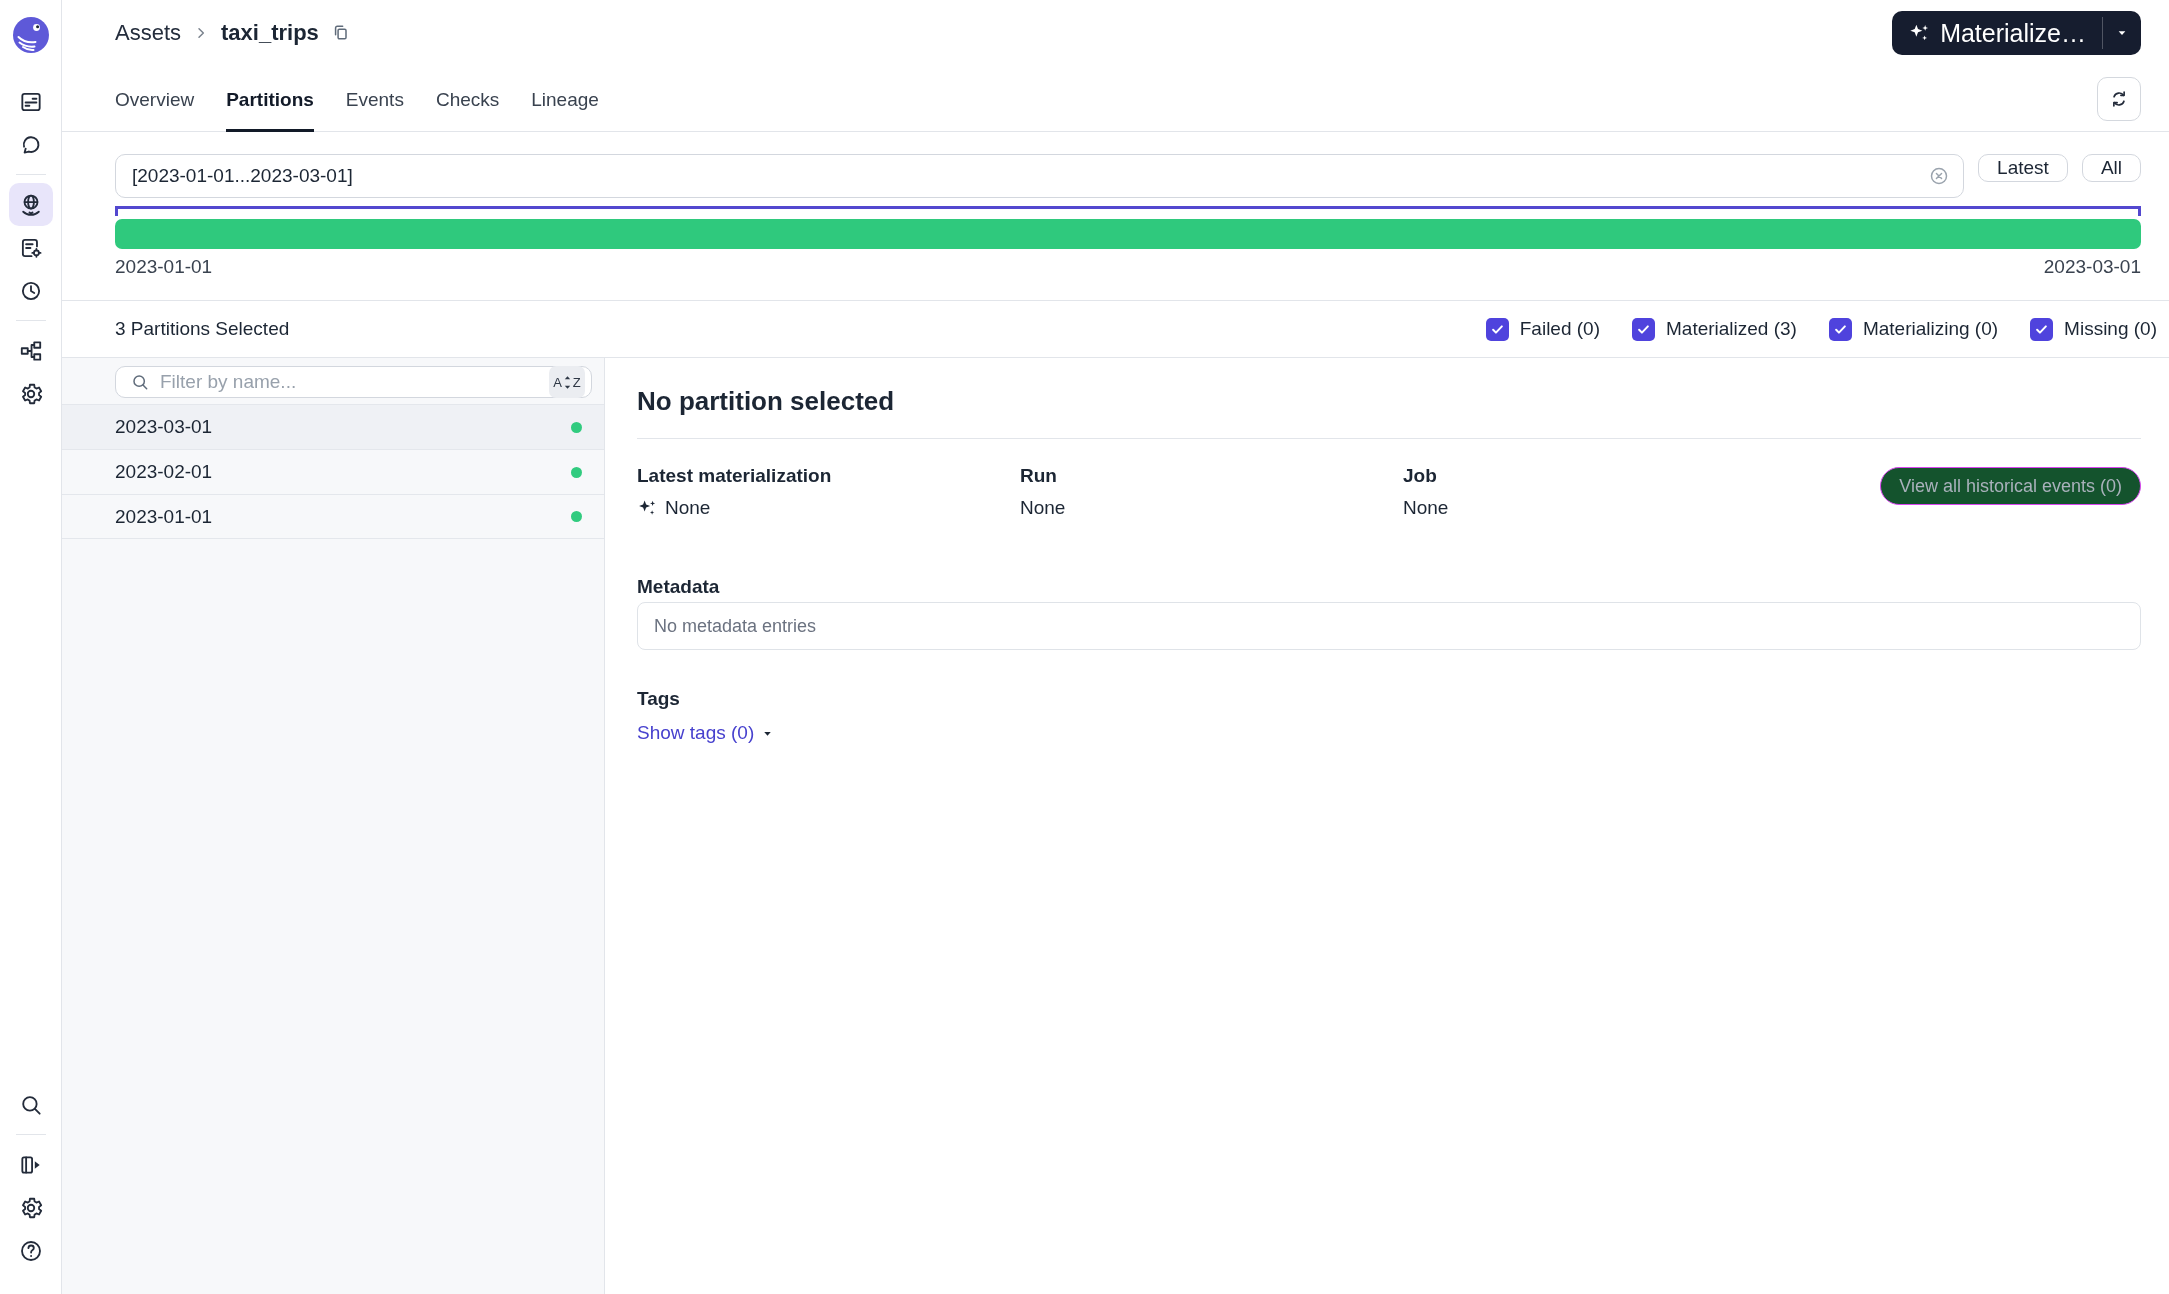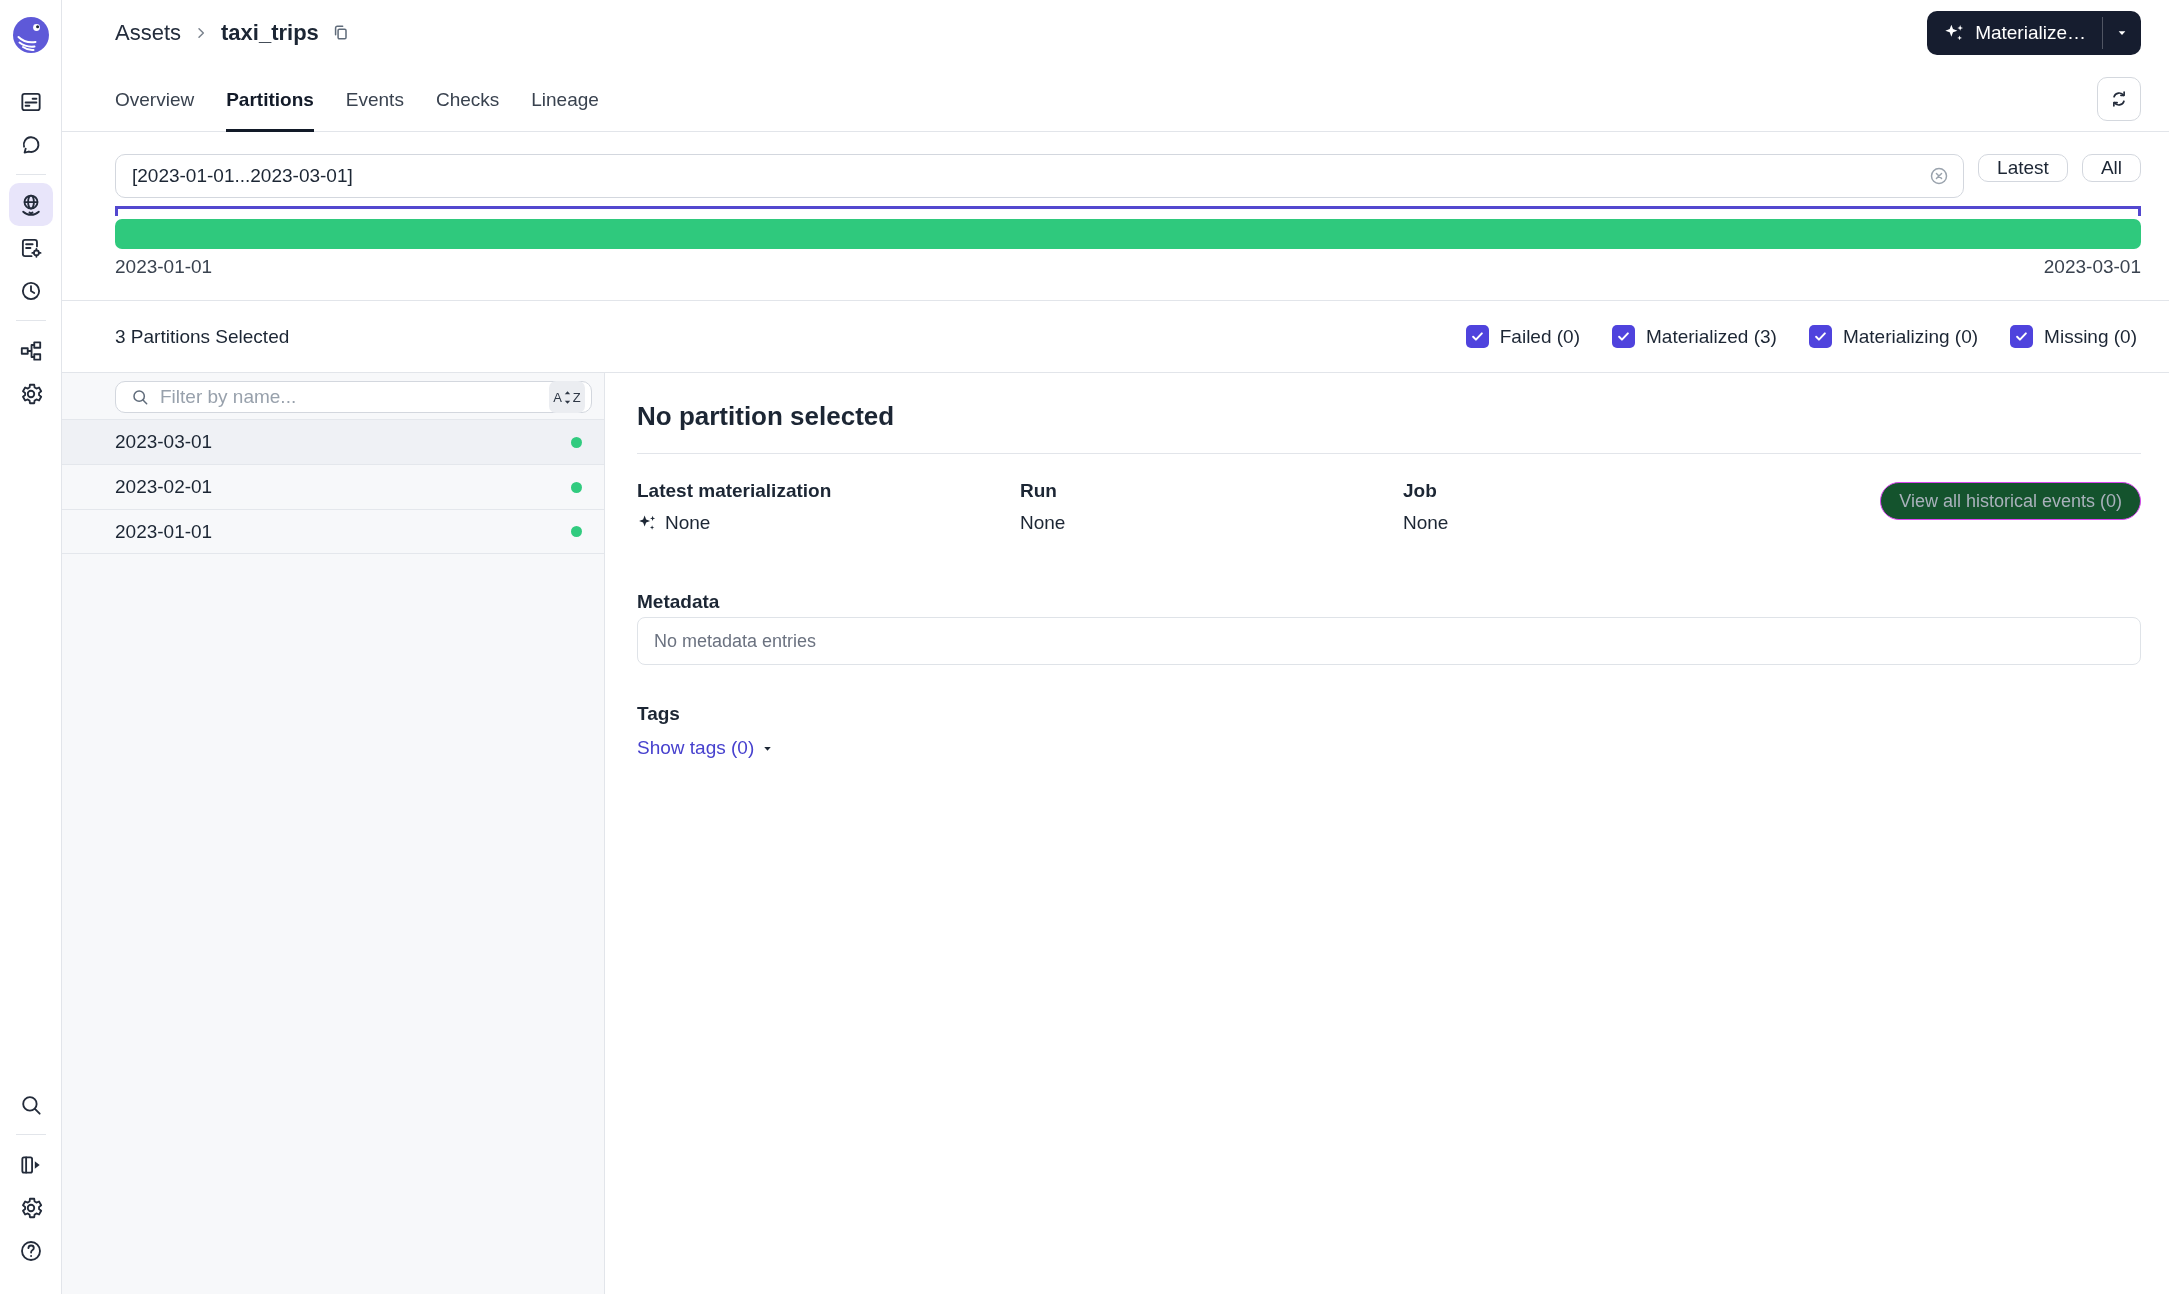--- a/index.html
+++ b/index.html
@@ -26,21 +26,21 @@
   .main { flex:1; display:flex; flex-direction:column; min-width:0; }
   .header { padding:0 28px 0 53px; border-bottom:1px solid var(--line,#E2E5EA); }
   .crumb-row { height:66px; display:flex; align-items:center; justify-content:space-between; }
   .crumb { display:flex; align-items:center; gap:12px; font-size:22px; }
   .crumb-root { color:#242D3C; cursor:pointer; }
   .crumb-cur { font-weight:700; }
   .copy-btn { display:flex; align-items:center; cursor:pointer; }
 
   .mat-btn { display:flex; align-items:stretch; background:var(--dark-btn,#161D2F);
     border-radius:10px; overflow:hidden; height:44px; color:#fff; cursor:pointer; }
-  .mat-main { display:flex; align-items:center; gap:10px; padding:8px 16px; font-size:19px; font-weight:500; }
+  .mat-main { display:flex; align-items:center; gap:10px; padding:8px 16px; font-size:25px; font-weight:500; }
   .mat-sep { width:1px; background:rgba(255,255,255,.25); margin:6px 0; }
   .mat-caret { width:38px; display:flex; align-items:center; justify-content:center; }
 
   .tabs-row { height:65px; display:flex; align-items:stretch; justify-content:space-between; }
   .tabs { display:flex; gap:32px; align-items:flex-end; }
   .tab { font-size:19px; color:#39424F; padding-bottom:18px; border-bottom:3px solid transparent;
     margin-bottom:-1px; cursor:pointer; font-weight:500; }
   .tab.active { color:#121A28; font-weight:700; border-bottom-color:#121A28; }
   .refresh-btn { align-self:center; width:44px; height:44px; border:1px solid #D4D8DE; border-radius:10px;
     background:#fff; display:flex; align-items:center; justify-content:center; cursor:pointer; }
@@ -54,21 +54,21 @@
     font-family:inherit; }
   .clear-btn { position:absolute; right:14px; top:11px; cursor:pointer; display:flex; }
   .range-btn { height:28px; border:1px solid #D3D7DE; border-radius:10px; background:#fff;
     padding:0 18px; font-size:19px; color:var(--ink,#1C2634); cursor:pointer; font-family:inherit; }
   .range-bracket { margin-top:8px; height:10px; border:3px solid #5348CF; border-bottom:none; }
   .health-bar { height:30px; margin-top:3px; background:var(--green,#2FC97D); border-radius:7px; cursor:pointer; }
   .bar-dates { display:flex; justify-content:space-between; margin-top:7px; font-size:19px; color:#3A4350; }
 
   
   .selected-row { border-top:1px solid var(--line,#E2E5EA); border-bottom:1px solid var(--line,#E2E5EA);
-    height:73px; display:flex; align-items:center; justify-content:space-between; padding:0 32px 0 53px; }
+    height:58px; display:flex; align-items:center; justify-content:space-between; padding:0 12px 0 53px; }
   .selected-summary { font-size:19px; font-weight:500; }
   .status-filters { display:flex; gap:32px; }
   .status-filter { display:flex; align-items:center; gap:11px; font-size:19px; cursor:pointer; }
   .checkbox { width:23px; height:23px; border-radius:5px; background:var(--accent,#4F43DD);
     display:flex; align-items:center; justify-content:center; }
 
   
   .content { flex:1; display:flex; min-height:0; }
   .list-panel { width:543px; flex:0 0 543px; background:#F7F8FA; border-right:1px solid var(--line,#E2E5EA);
     display:flex; flex-direction:column; }

